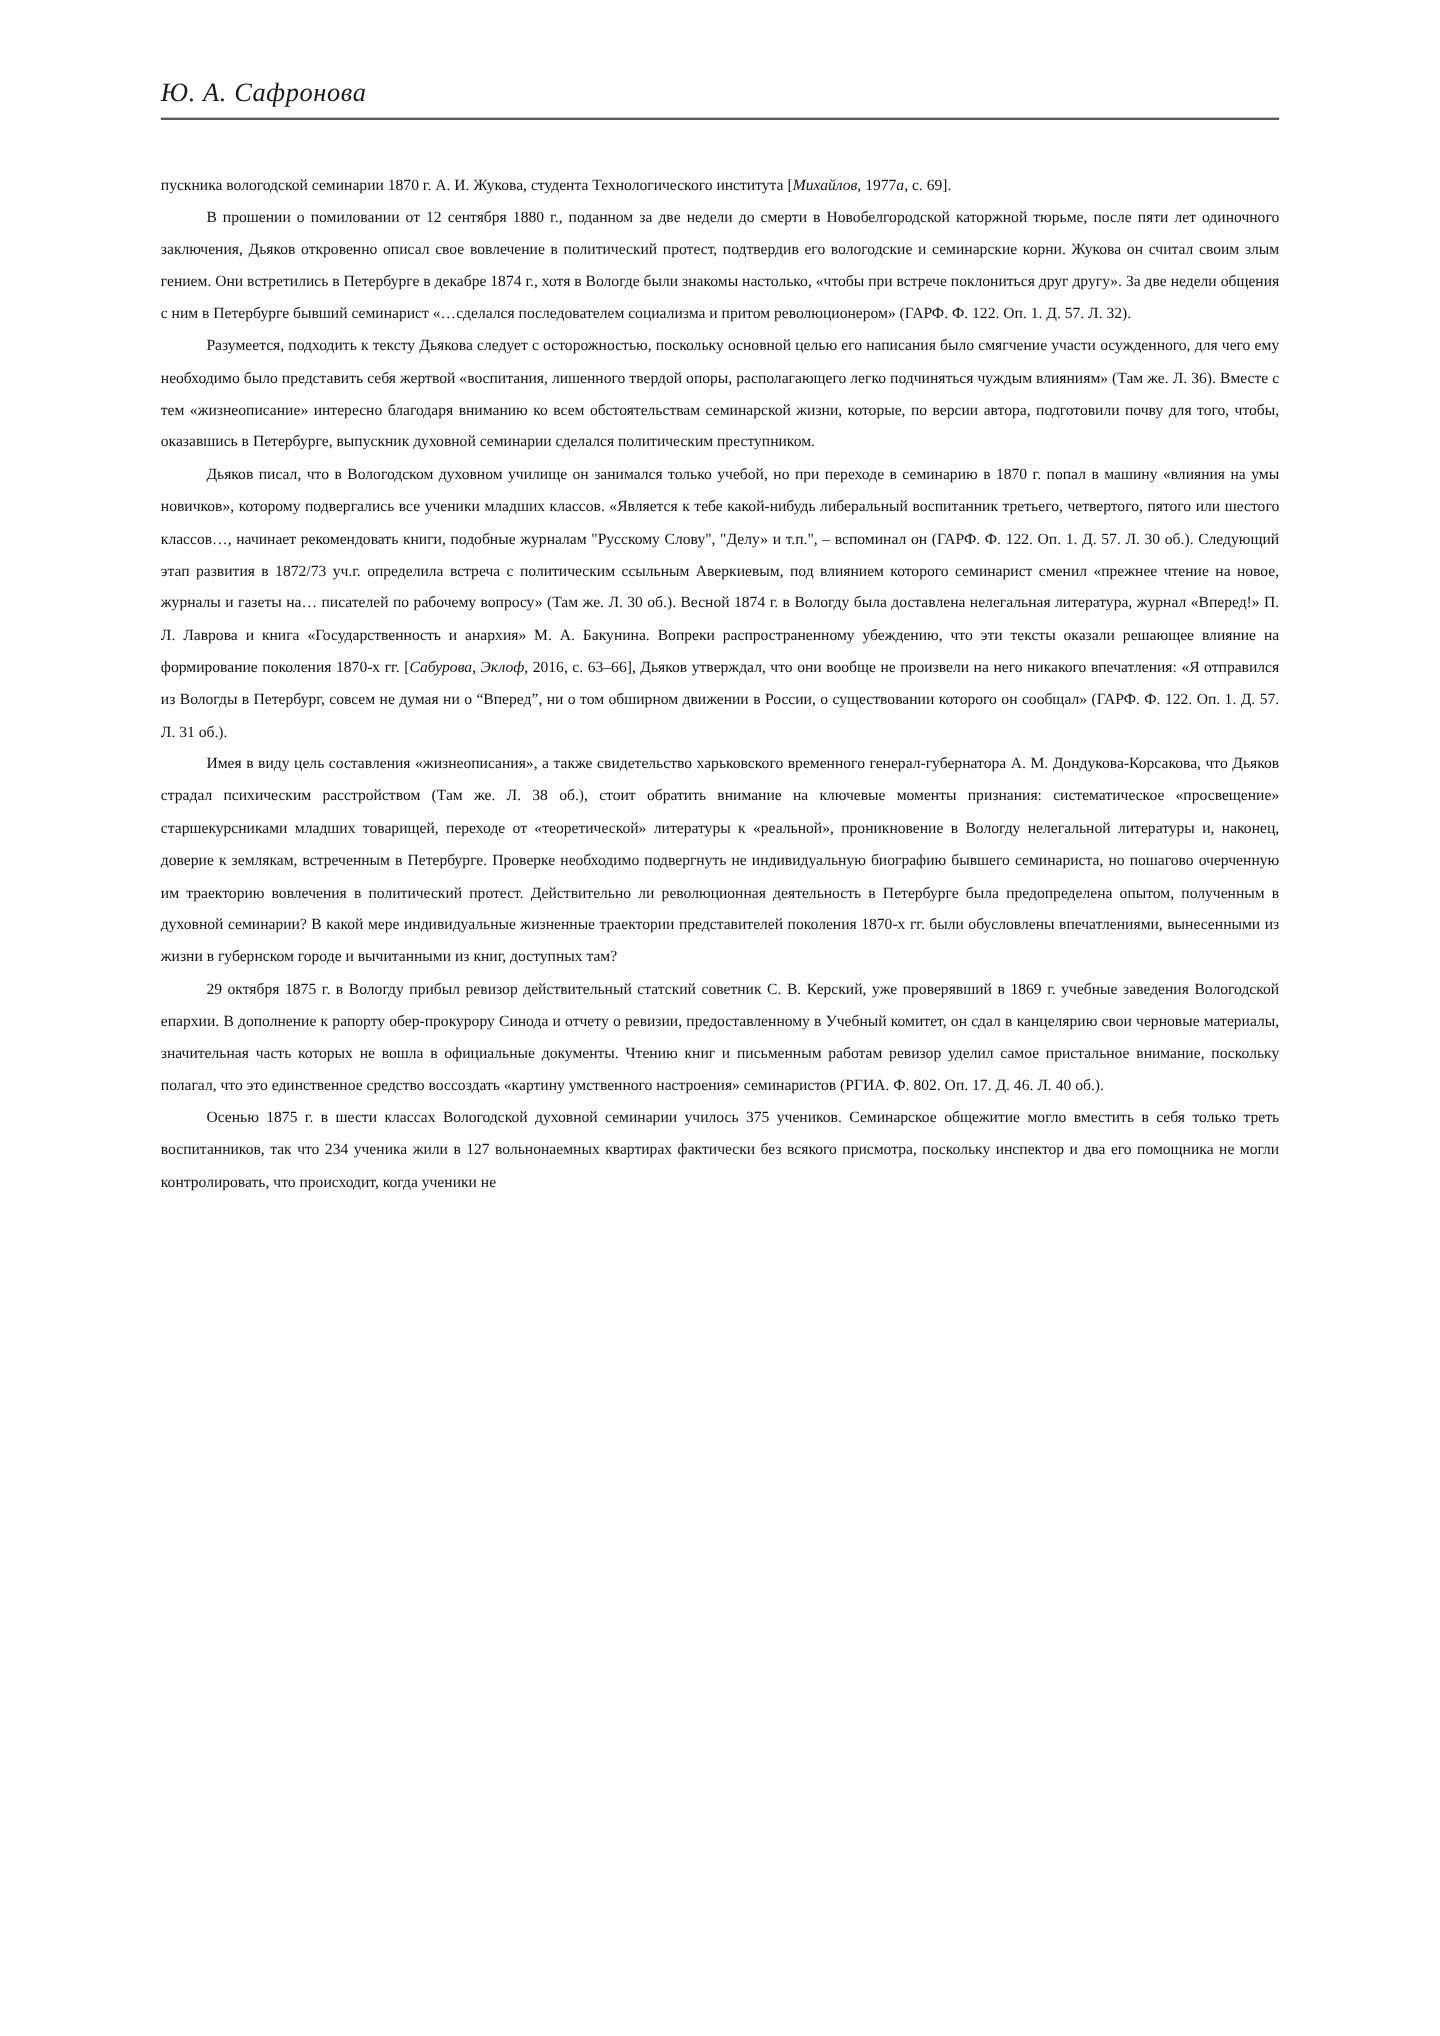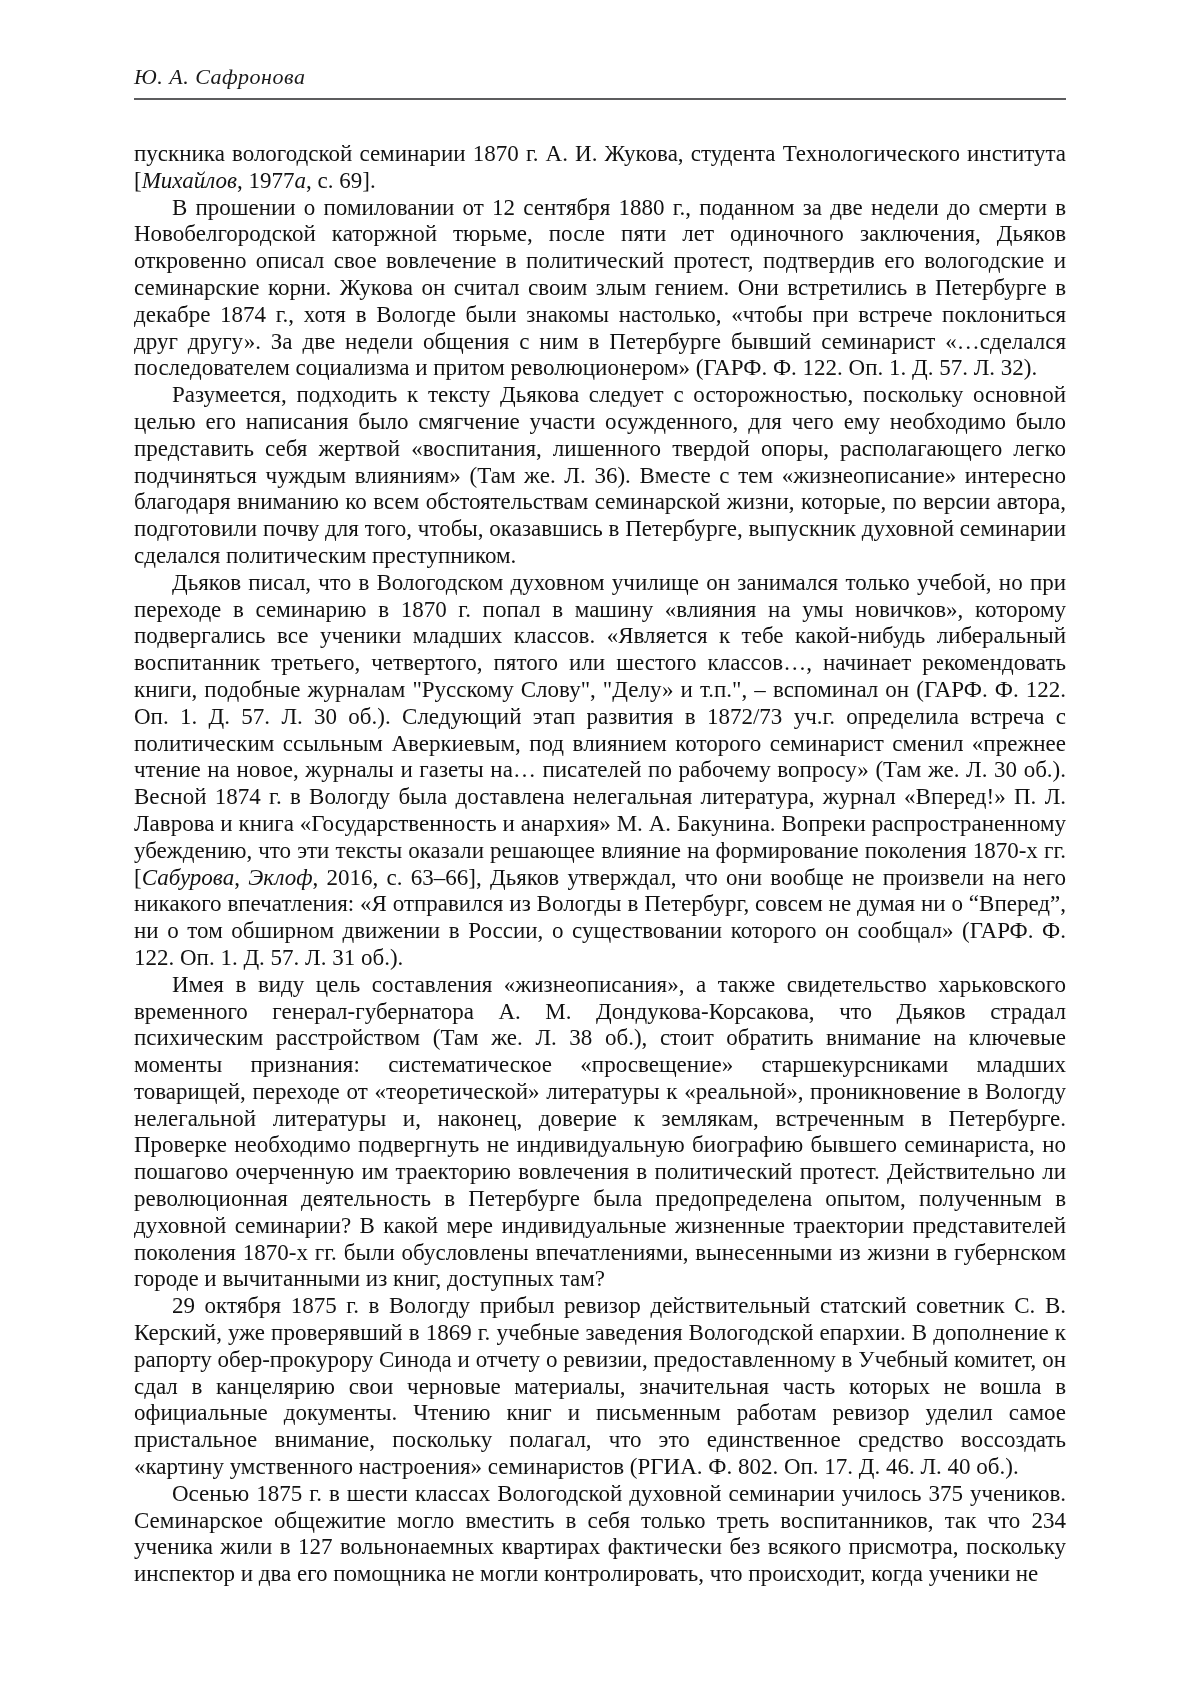--- a/index.html
+++ b/index.html
@@ -32,21 +32,21 @@
     top: 98px;
     width: 932px;
     height: 2px;
     background: #5c5c5e;
   }
   .article-body {
     position: absolute;
     left: 134px;
     top: 141px;
     width: 932px;
-    font-size: 23px;
+    font-size: 13px;
     line-height: 26.8px;
     text-align: justify;
     hyphens: auto;
     -webkit-hyphens: auto;
     color: #121212;
   }
   .para {
     margin: 0;
     padding: 0;
     text-indent: 0;

